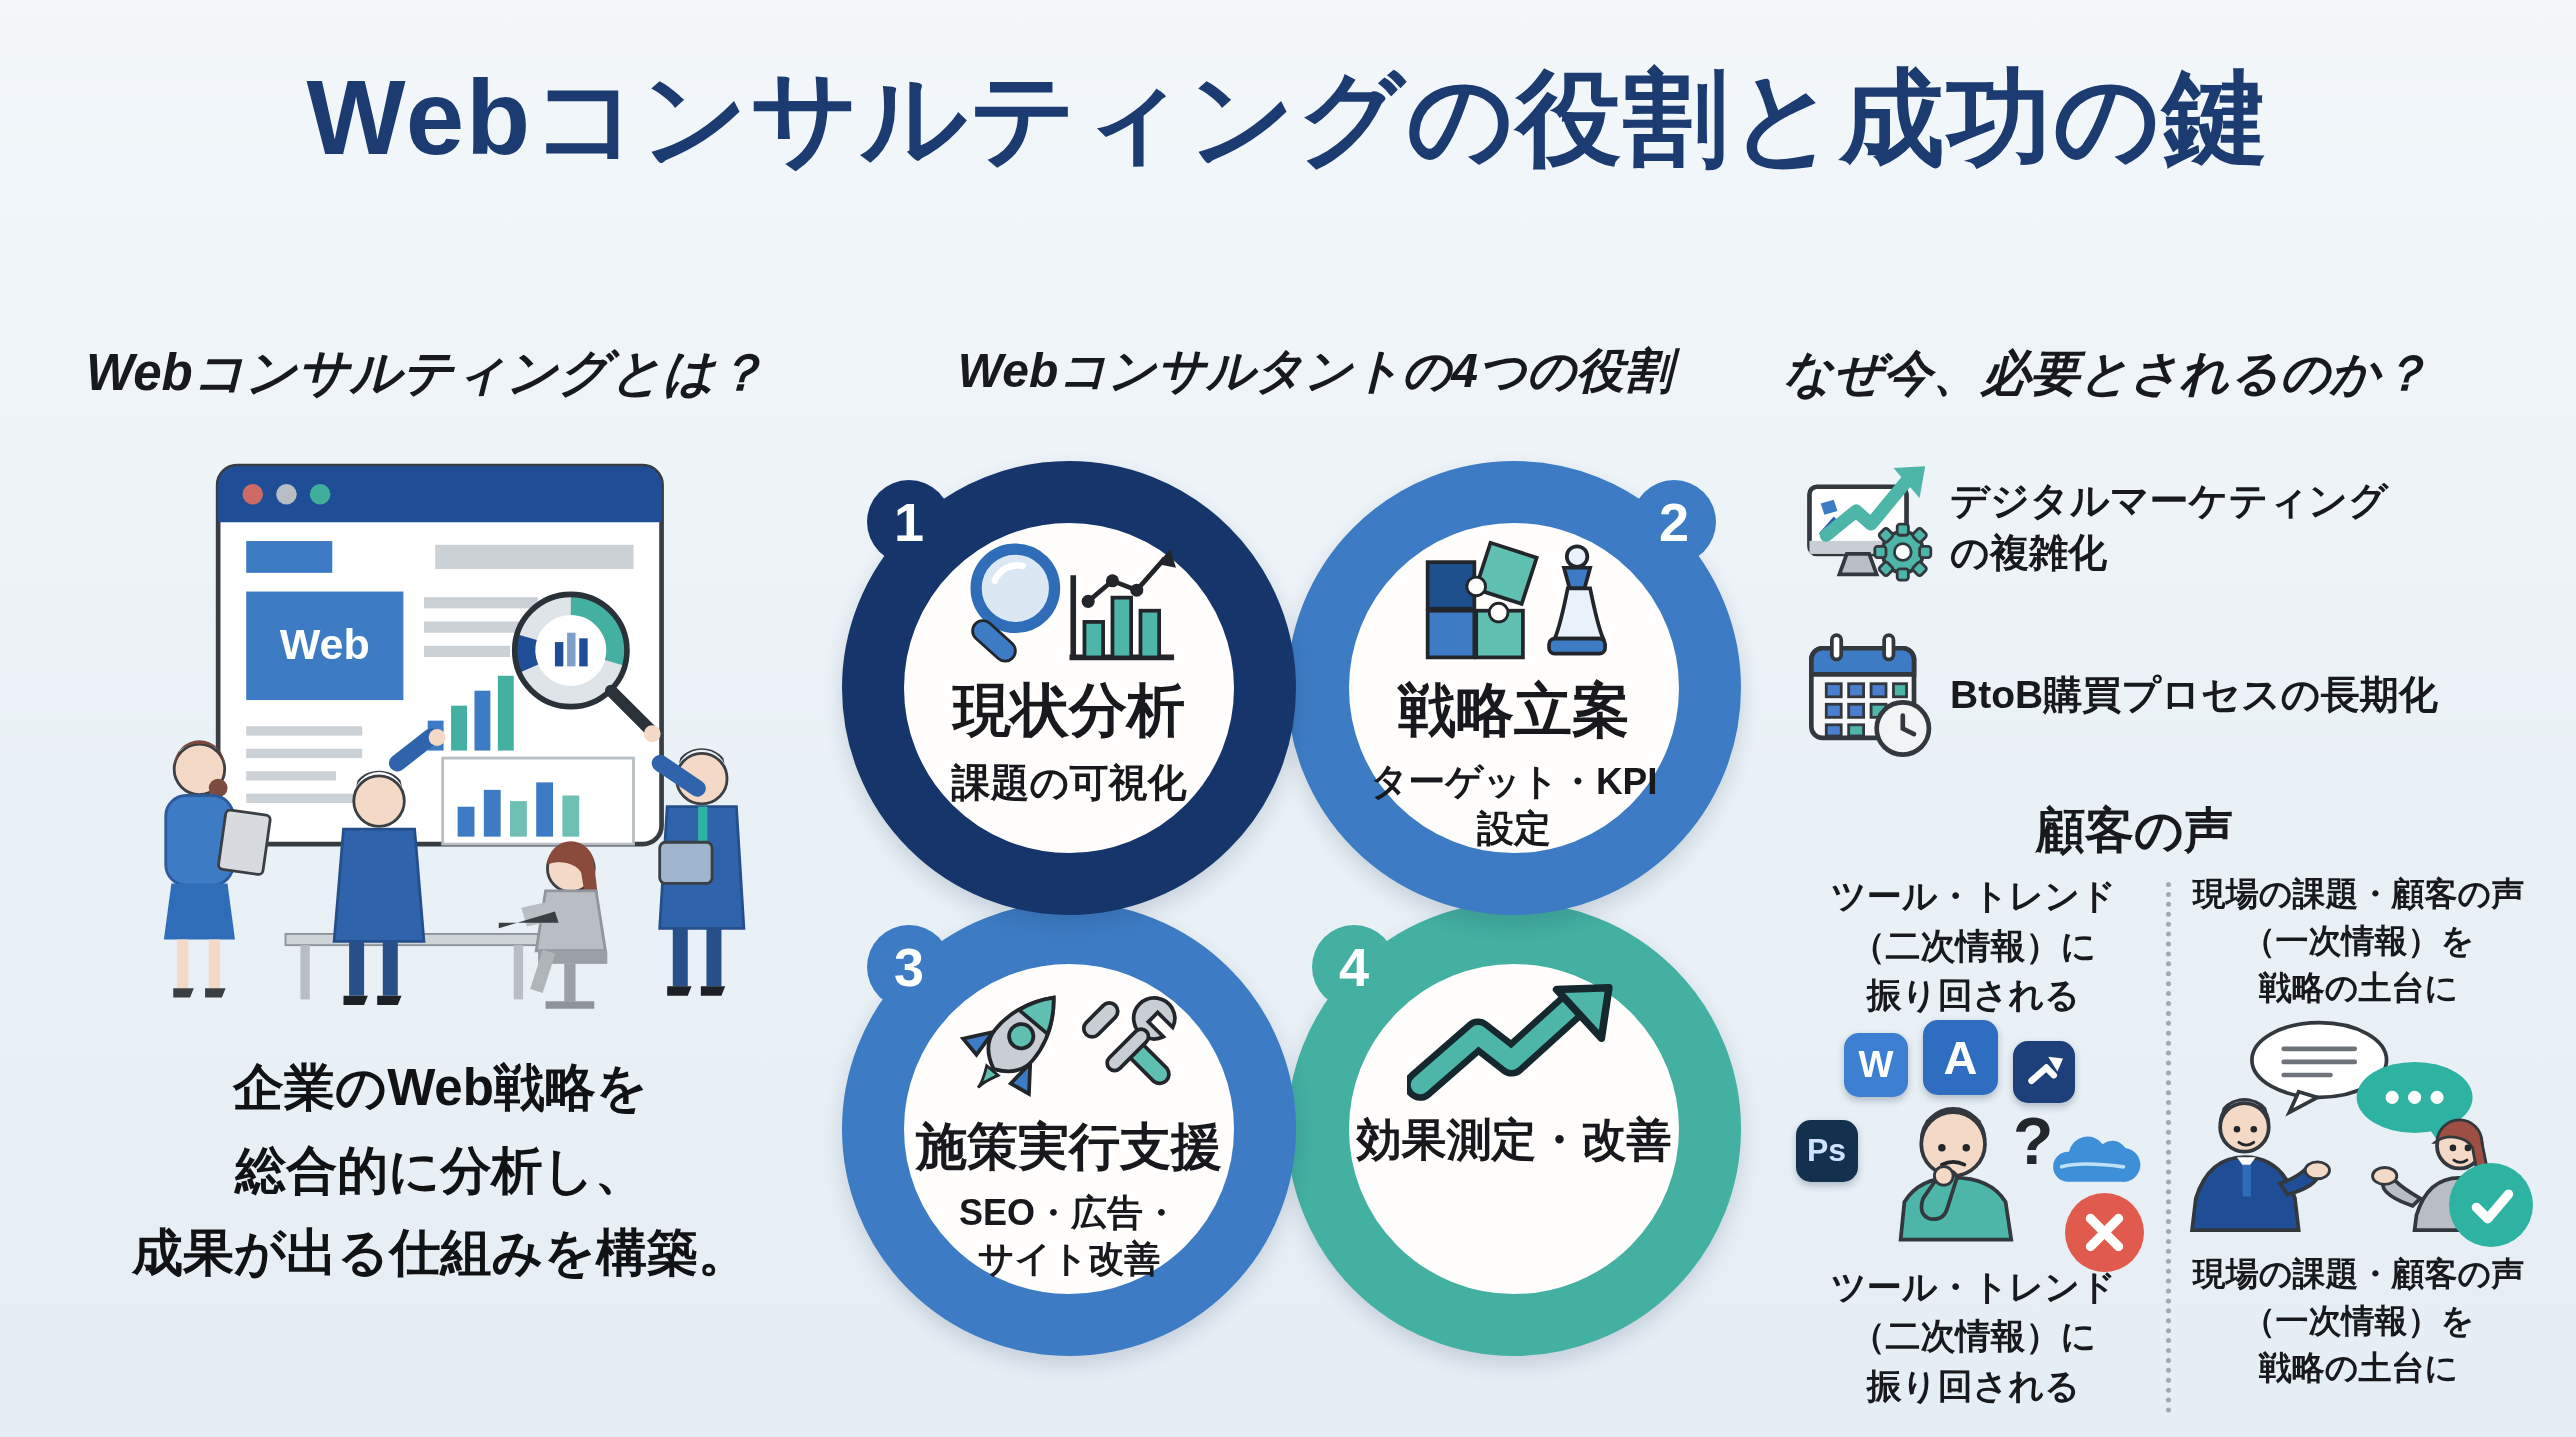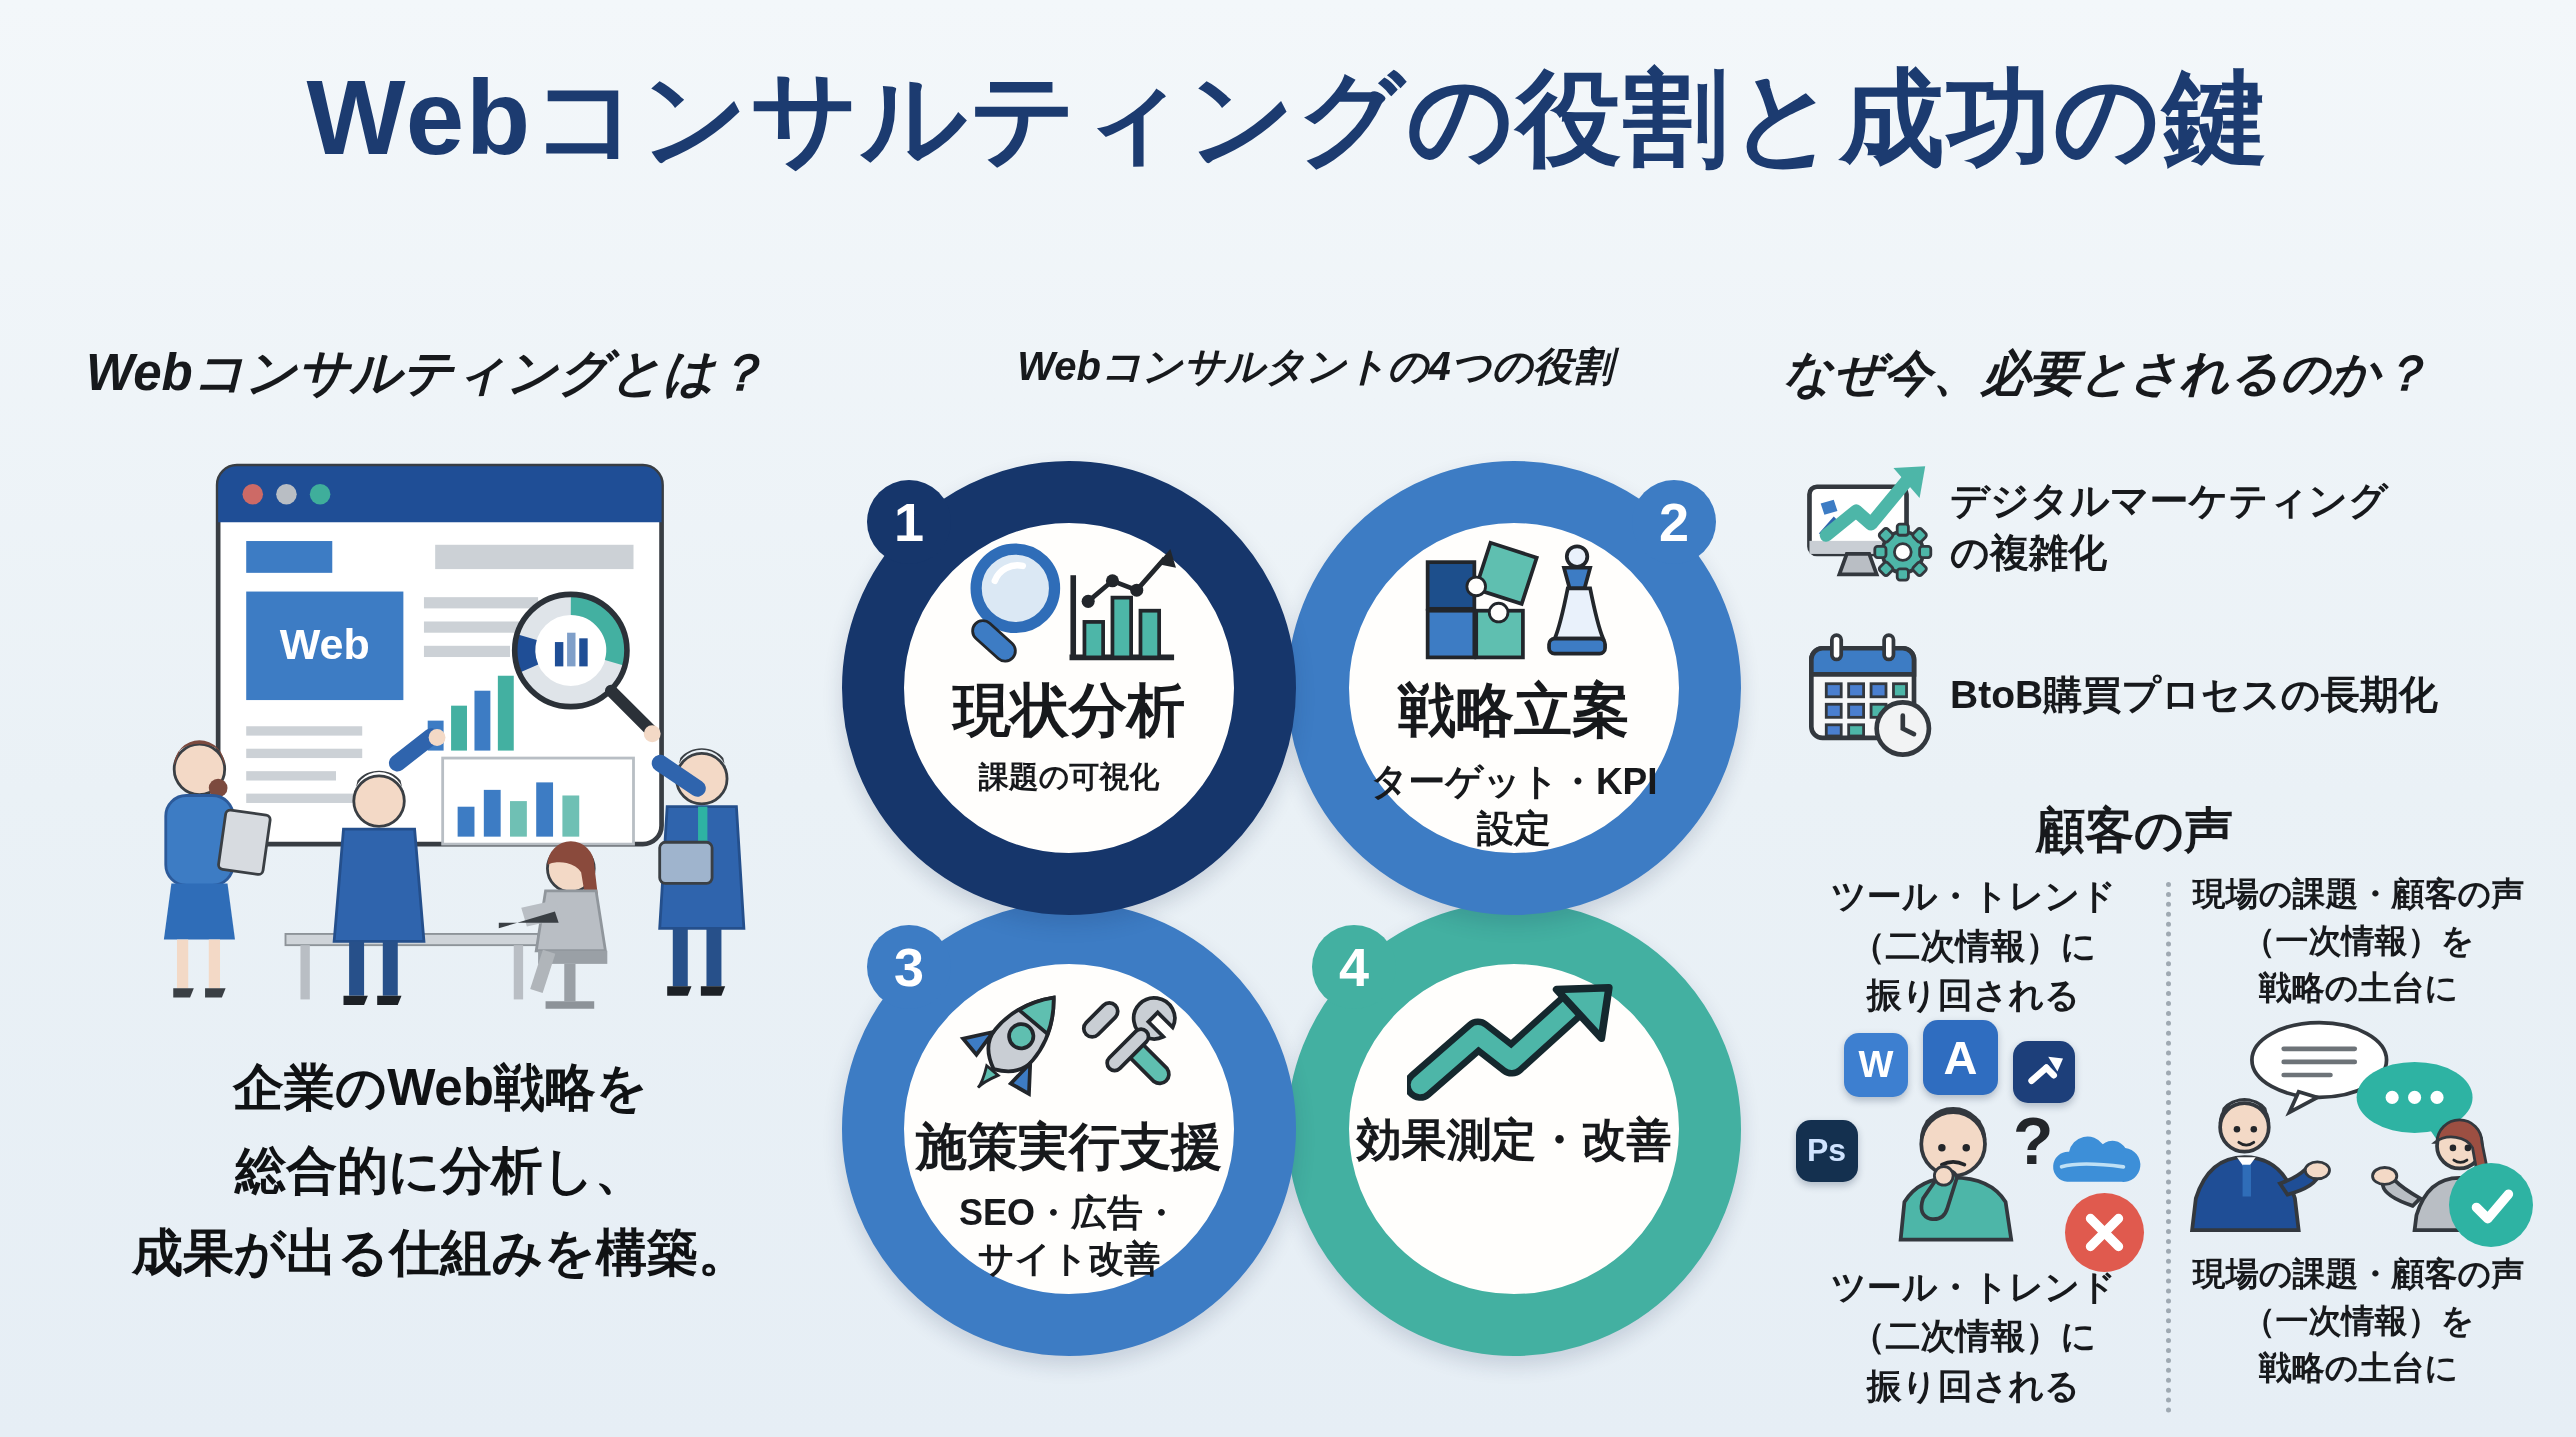--- a/index.html
+++ b/index.html
@@ -5,21 +5,21 @@
   html,body{margin:0;padding:0;}
   body{width:2576px;height:1438px;font-family:"Liberation Sans",sans-serif;}
   .poster{position:relative;width:2576px;height:1438px;overflow:hidden;
     background:linear-gradient(180deg,#f3f7fa 0%,#eaf1f6 55%,#e6eef5 100%);color:#17191c;}
   
   .main-title{position:absolute;left:0;top:49px;width:100%;text-align:center;
     font-size:105px;font-weight:700;color:#1c3b70;letter-spacing:1.9px;}
   
   .sec-h{position:absolute;font-weight:700;color:#17191c;font-style:italic;}
   .h-left{left:86px;top:339px;width:749px;font-size:51px;}
-  .h-mid{left:861px;top:339px;width:908px;font-size:40px;text-align:center;}
+  .h-mid{left:861px;top:339px;width:908px;font-size:48px;text-align:center;}
   .h-right{left:1783px;top:341px;width:758px;font-size:49px;}
   
   .illus-wrap{position:absolute;left:98px;top:440px;width:665px;height:580px;}
   
   .summary{position:absolute;left:66px;top:1047px;width:749px;text-align:center;
     font-size:51px;font-weight:700;line-height:1.62;color:#101214;}
   
   .role{position:absolute;width:454px;height:454px;border-radius:50%;background:#fffefc;
     box-sizing:border-box;box-shadow:0 9.4px 20.6px rgba(25,45,80,.16);
     display:flex;flex-direction:column;align-items:center;text-align:center;}
@@ -32,21 +32,21 @@
   .c1 .badge{left:-37px;top:-43px;background:#16366b;}
   .c2 .badge{right:-37px;top:-43px;background:#3d7cc4;}
   .c3 .badge{left:-37px;top:-39px;background:#3d7cc4;}
   .c4 .badge{left:-37px;top:-39px;background:#43b0a1;}
   .role .icon{margin-top:13px;height:127px;display:flex;align-items:center;justify-content:center;}
   .role-title{font-weight:700;color:#17191c;margin-top:9.4px;}
   .c1 .role-title,.c2 .role-title{font-size:58px;}
   .c3 .role-title{font-size:51px;}
   .c4 .role-title{font-size:45px;margin-top:5.6px;}
   .role-sub{font-weight:700;color:#17191c;line-height:1.28;margin-top:7.5px;}
-  .c1 .role-sub{font-size:30px;}
+  .c1 .role-sub{font-size:39px;}
   .c2 .role-sub{font-size:37px;}
   .c3 .role-sub{font-size:36px;}
   .c4 .role-sub{font-size:34px;margin-top:3.7px;}
   
   .reason{position:absolute;left:1802px;width:730px;display:flex;align-items:center;gap:8px;}
   .reason.r1{top:447px;height:159px;}
   .reason.r2{top:620px;height:150px;}
   .reason-text{font-size:39px;font-weight:700;line-height:1.32;color:#17191c;}
   .key-h{position:absolute;left:1788px;top:798px;width:693px;text-align:center;
     font-size:49px;font-weight:700;color:#17191c;}

